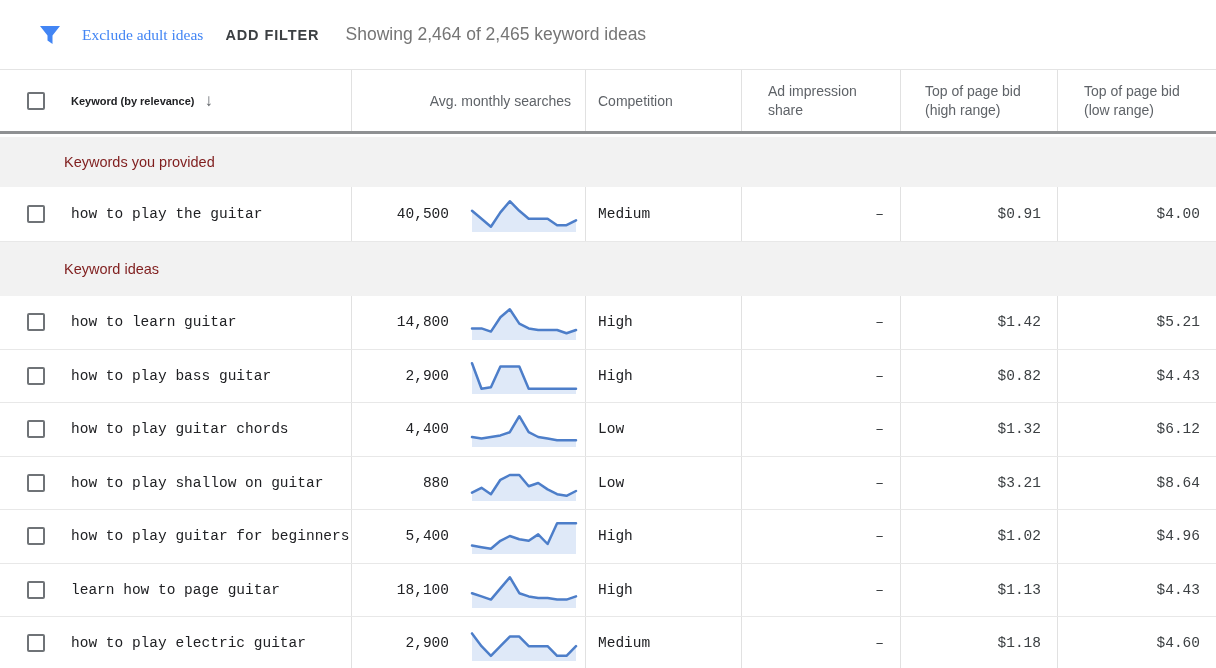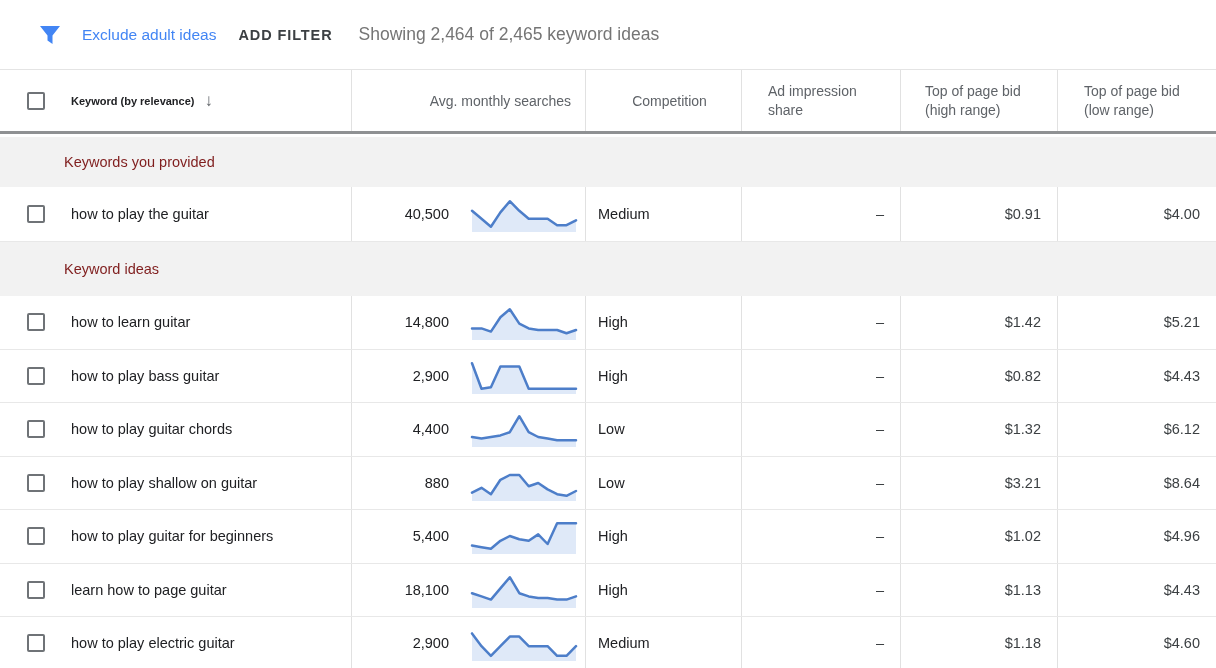--- a/index.html
+++ b/index.html
@@ -3,42 +3,42 @@
 <meta charset="utf-8">
 <style>
   * { margin:0; padding:0; box-sizing:border-box; }
   html,body { background:#fff; }
   body { font-family:"Liberation Sans", sans-serif; color:#202124; }
   .app { width:1216px; height:668px; overflow:hidden; background:#fff; position:relative; }
 
   
   .toolbar { height:70px; display:flex; align-items:center; border-bottom:1px solid #e4e4e4; }
   .funnel { margin-left:38px; width:24px; height:26px; display:flex; align-items:center; }
-  .link-blue { margin-left:20px; color:#4285f4; font-size:15.5px; cursor:pointer; }
+  .link-blue { margin-left:20px; color:#4285f4; font-size:15.5px; cursor:pointer;font-family:Liberation Serif, serif; }
   .add-filter { margin-left:22px; color:#3c4043; font-size:14.5px; font-weight:700; letter-spacing:0.9px; cursor:pointer; }
   .showing { margin-left:26px; color:#757575; font-size:17.5px; }
 
   
   .grid-row { display:grid; grid-template-columns:352px 234px 156px 159px 157px 158px; }
   .cell { display:flex; align-items:center; border-right:1px solid #e1e1e1; overflow:hidden; }
   .cell:last-child { border-right:none; }
 
   .thead { height:64px; border-bottom:3px solid #8f9193; }
   .thead .cell { font-size:14px; color:#5f6368; }
   .h-keyword { padding-left:27px; color:#202124 !important; }
   .h-keyword .label { font-weight:700; color:#202124; margin-left:26px; font-size:11px; }
   .sort-arrow { margin-left:10px; color:#5f6368; font-size:17px; }
   .h-right { justify-content:flex-end; text-align:right; padding-right:14px; }
-  .h-left { padding-left:12px;justify-content:center; }
+  .h-left { padding-left:12px; }
   .h-wrap { display:inline-block; max-width:118px; text-align:left; line-height:1.35; }
 
   .section-bar { height:50px; background:#f2f2f2; display:flex; align-items:center; padding-left:64px; font-size:14.5px; color:#7f1d1d; margin-top:3px; }
   .section-bar.second { height:54px; margin-top:0; }
 
-  .data-row { height:53.5px; border-bottom:1px solid #e8e8e8; background:#fff; }
+  .data-row { height:53.5px; border-bottom:1px solid #e8e8e8; background:#fff;font-family:Liberation Mono, monospace; }
   .data-row.tall { height:55px; }
   .kw-cell { padding-left:27px; }
   .kw-label { margin-left:26px; font-size:14.5px; color:#202124; }
   .avg-cell { justify-content:flex-end; padding-right:6px; }
   .avg-num { font-size:14.5px; color:#202124; margin-right:20px; }
   .spark { width:110px; height:40px; display:flex; align-items:center; }
   .comp-cell { padding-left:12px; font-size:14.5px; color:#202124; }
   .num-cell { justify-content:flex-end; padding-right:16px; font-size:14.5px; color:#3c4043; }
 
   .checkbox { width:18px; height:18px; border:2px solid #6f7377; border-radius:2px; background:#fff; flex:0 0 auto; cursor:pointer; }

